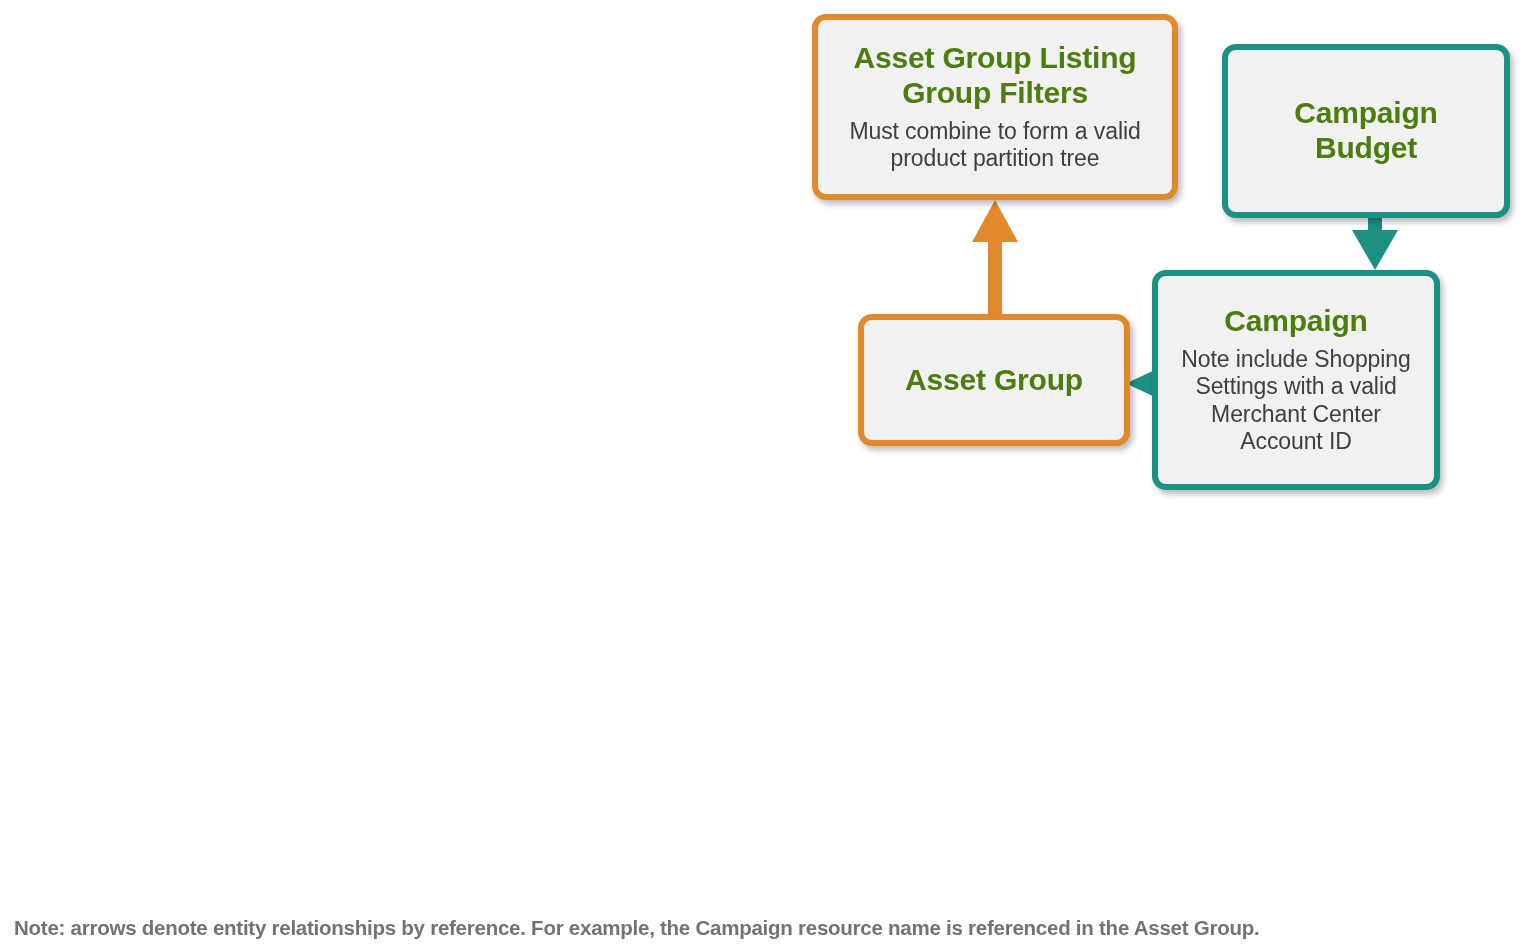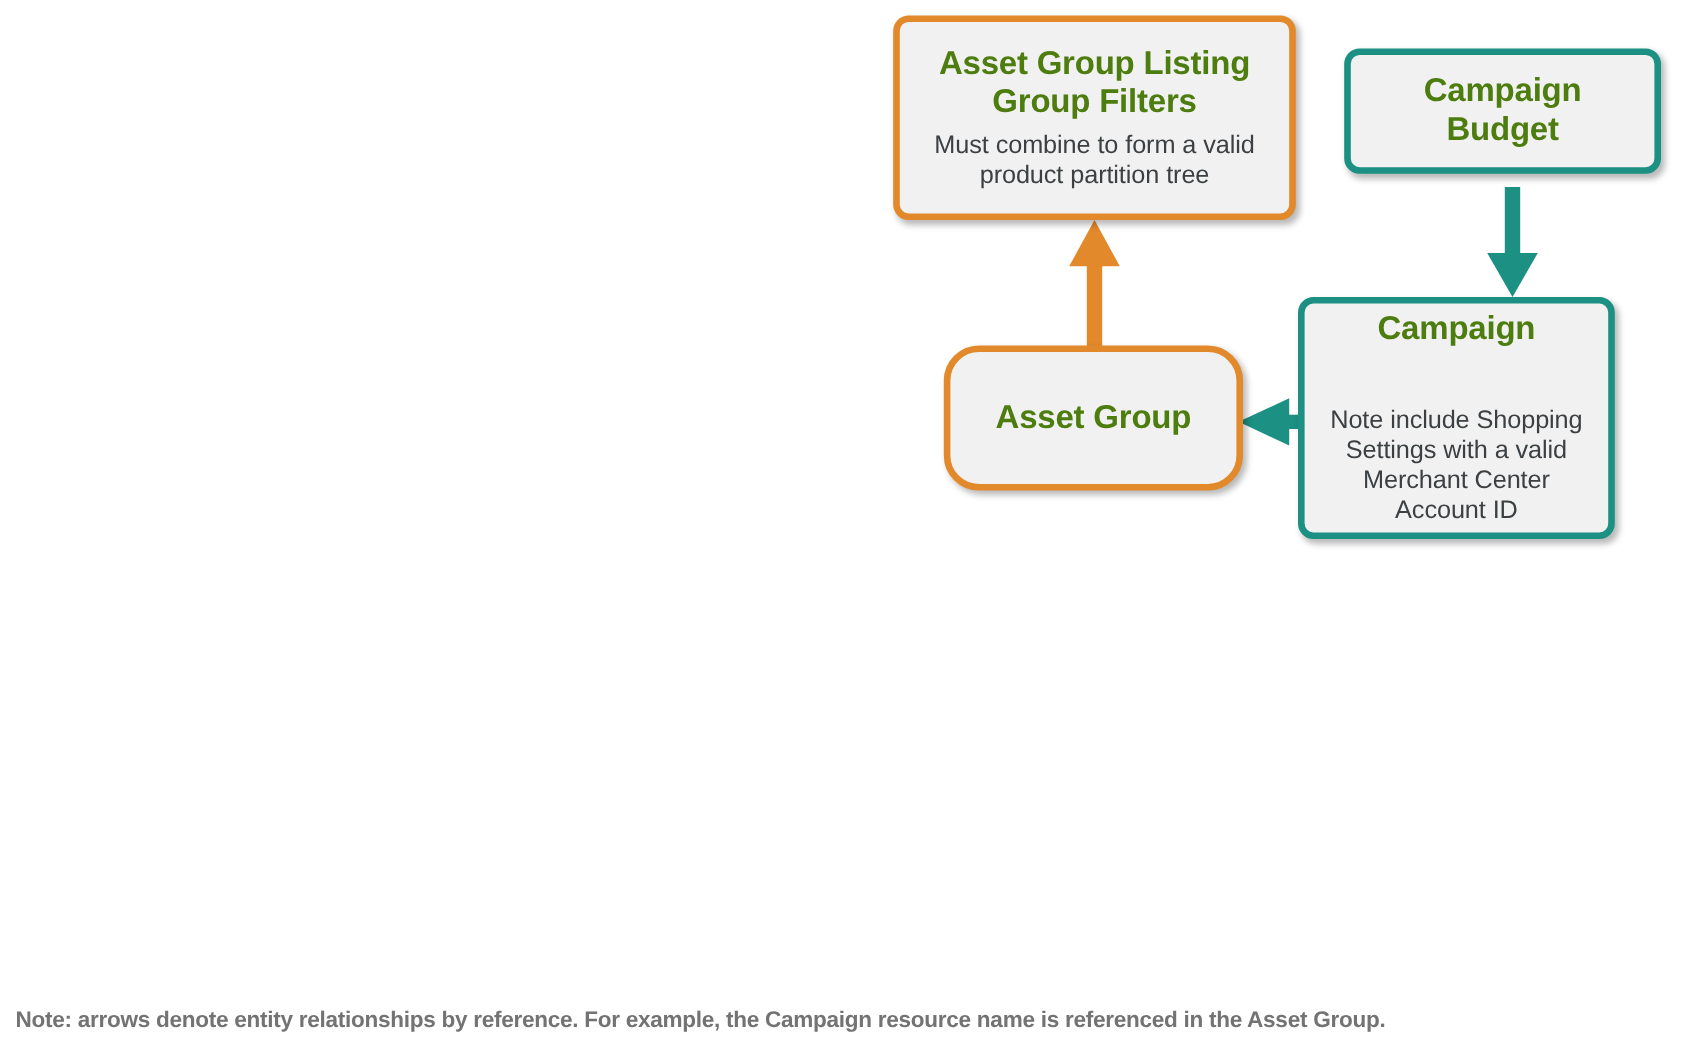--- a/index.html
+++ b/index.html
@@ -59,34 +59,32 @@
   }
 
   
   #node-listing-group-filters {
     left: 812px;  top: 14px;
     width: 366px; height: 186px;
     padding: 6px 14px;
   }
   #node-campaign-budget {
     left: 1222px; top: 44px;
-    width: 288px; height: 114px;
+    width: 288px; height: 174px;
     padding: 24px 12px;
   }
   #node-asset-group {
     left: 858px;  top: 314px;
     width: 272px; height: 132px;
     padding: 6px 16px;
-    border-radius: 32px;
   }
   #node-campaign {
-    left: 1180px; top: 270px;
+    left: 1152px; top: 270px;
     width: 288px; height: 220px;
     padding: 6px 12px;
-    justify-content: space-between;
   }
 
   
   .arrow-svg {
     position: absolute;
     z-index: 1;
     overflow: visible;
   }
   #arrow-assetgroup-to-filters { left: 960px; top: 196px; }
   #arrow-budget-to-campaign    { left: 1340px; top: 170px; }

